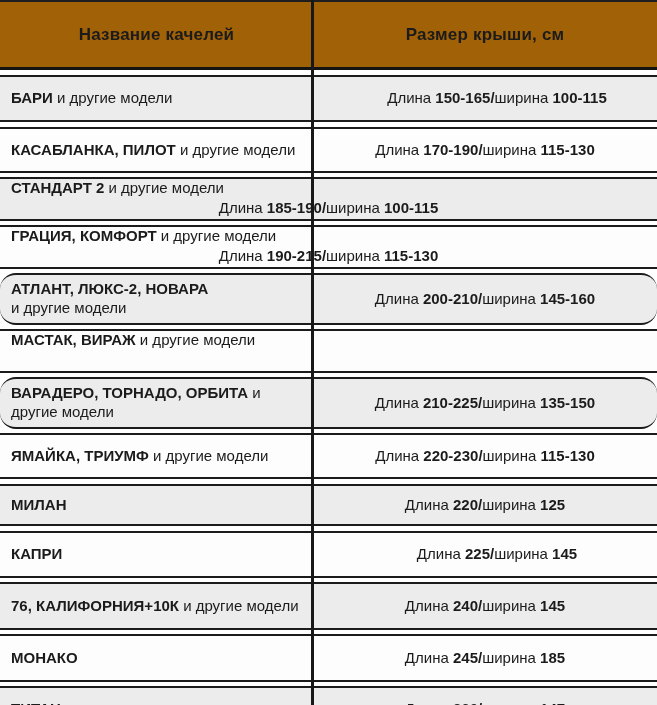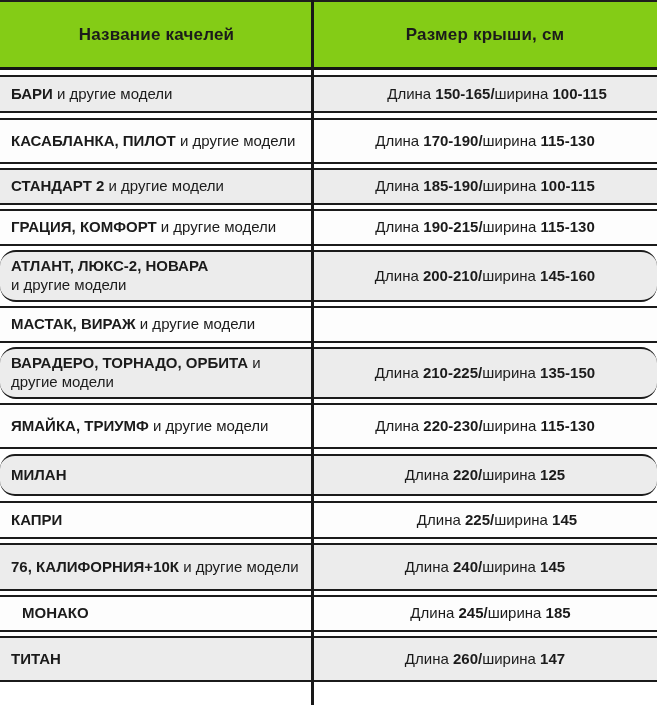--- a/index.html
+++ b/index.html
@@ -21,21 +21,21 @@
     background: #ffffff;
   }
   .topline {
     height: 2px;
     background: #1e1e1e;
   }
   .header {
     display: flex;
     height: 68px;
     border-bottom: 3px solid #141414;
-    background: #84cc16;
+    background: #a16207;
     box-sizing: border-box;
   }
   .cell {
     display: flex;
     align-items: center;
     box-sizing: border-box;
   }
   .cell.left {
     width: 313px;
     padding: 0 10px 0 11px;
@@ -68,26 +68,26 @@
   }
   .row.alt { background: #fdfdfd; }
   .txt { display: block; }
   .b { font-weight: bold; }
   .r { font-weight: normal; margin-top: 12px; }
   .sfx { font-weight: normal; }
   .sfx.break { display: block; }
   .gap { background: #ffffff; }
   .g4 { height: 4px; }
   .g5 { height: 5px; }
-  .h35 { height: 37px; padding-left: 11px; }
+  .h35 { height: 48px; }
   .h36 { height: 48px; }
-  .h38 { height: 38px; gap: 24px; }
-  .h42 { height: 42px; border-radius: 15px; }
+  .h38 { height: 47px; gap: 24px; }
+  .h42 { height: 42px; }
   .h46 { height: 46px; }
-  .h50 { height: 37px; }
+  .h50 { height: 44px; flex-direction: column; }
   .h52 { height: 52px; border-radius: 16px; }
   .vline {
     position: absolute;
     left: 311px;
     top: 0;
     width: 3px;
     height: 705px;
     background: #181818;
   }
 </style>

